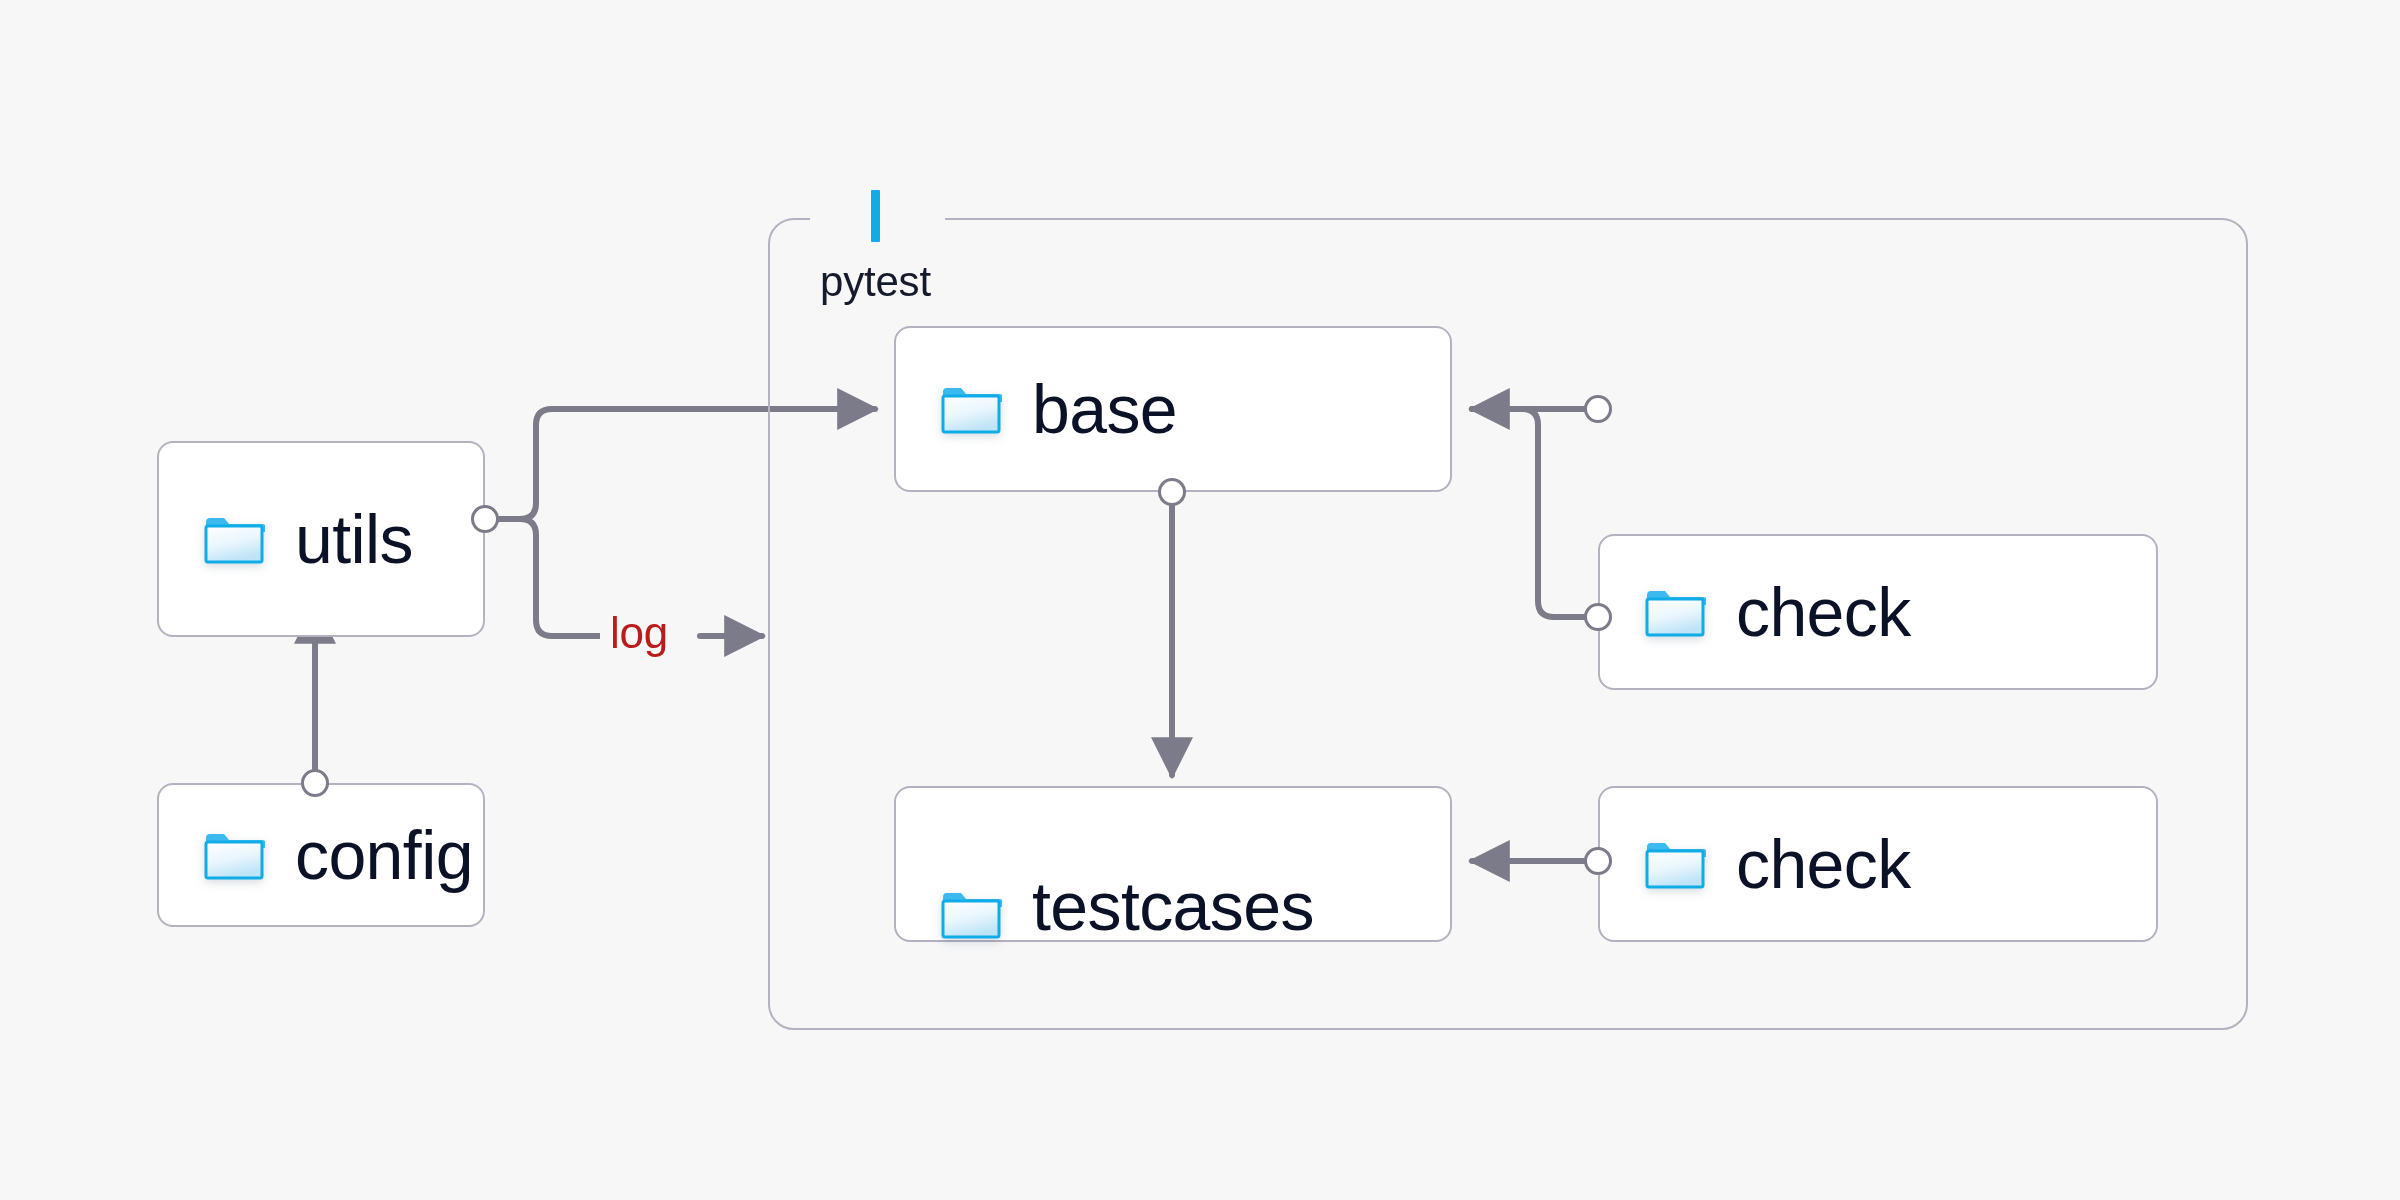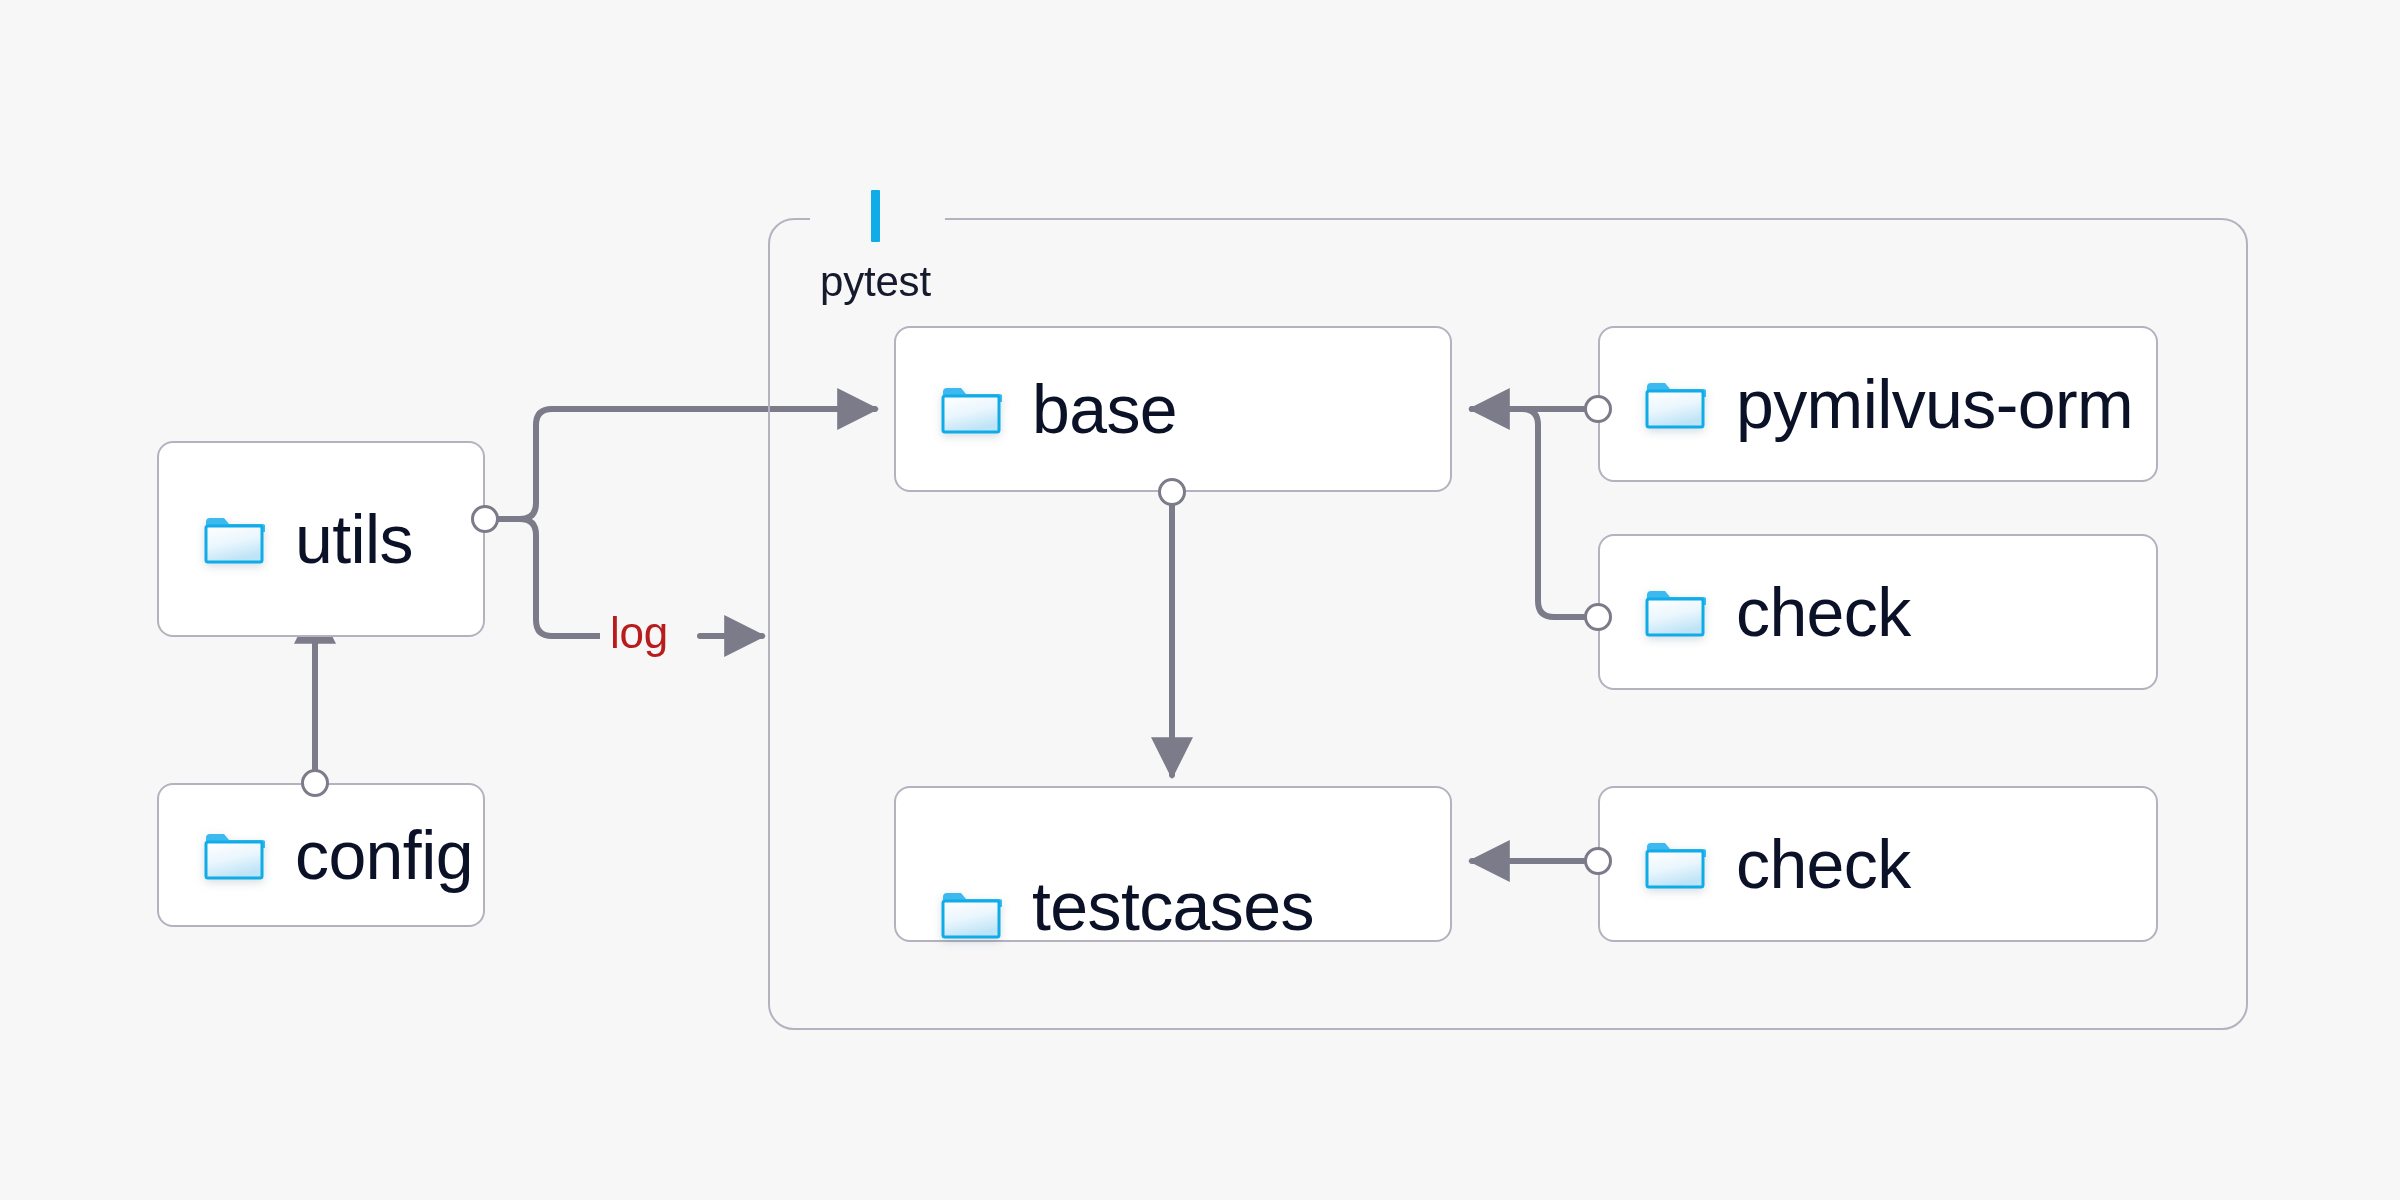--- a/index.html
+++ b/index.html
@@ -188,29 +188,20 @@
   <div class="node" style="left:894px; top:786px; width:558px; height:156px;align-items:flex-end;">
     <span class="folder-icon">
       <svg viewBox="0 0 62 52" xmlns="http://www.w3.org/2000/svg">
         <path d="M3 9 a4 4 0 0 1 4-4 h14 l5 6 h33 a4 4 0 0 1 4 4 v4 H3 z" fill="#3cb9ef"></path>
         <rect x="3" y="13" width="56" height="36" rx="2" fill="url(#folderGrad)" stroke="#10ace8" stroke-width="3"></rect>
       </svg>
     </span>
     <span class="node-label">testcases</span>
   </div>
 
-  <div class="node" style="left:1598px; top:326px; width:560px; height:156px;">
-    <span class="folder-icon">
-      <svg viewBox="0 0 62 52" xmlns="http://www.w3.org/2000/svg">
-        <path d="M3 9 a4 4 0 0 1 4-4 h14 l5 6 h33 a4 4 0 0 1 4 4 v4 H3 z" fill="#3cb9ef"></path>
-        <rect x="3" y="13" width="56" height="36" rx="2" fill="url(#folderGrad)" stroke="#10ace8" stroke-width="3"></rect>
-      </svg>
-    </span>
-    <span class="node-label">pymilvus-orm</span>
-  </div>
   <div class="port" style="left:1584px; top:395px;"></div>
 
   <div class="node" style="left:1598px; top:534px; width:560px; height:156px;">
     <span class="folder-icon">
       <svg viewBox="0 0 62 52" xmlns="http://www.w3.org/2000/svg">
         <path d="M3 9 a4 4 0 0 1 4-4 h14 l5 6 h33 a4 4 0 0 1 4 4 v4 H3 z" fill="#3cb9ef"></path>
         <rect x="3" y="13" width="56" height="36" rx="2" fill="url(#folderGrad)" stroke="#10ace8" stroke-width="3"></rect>
       </svg>
     </span>
     <span class="node-label">check</span>

